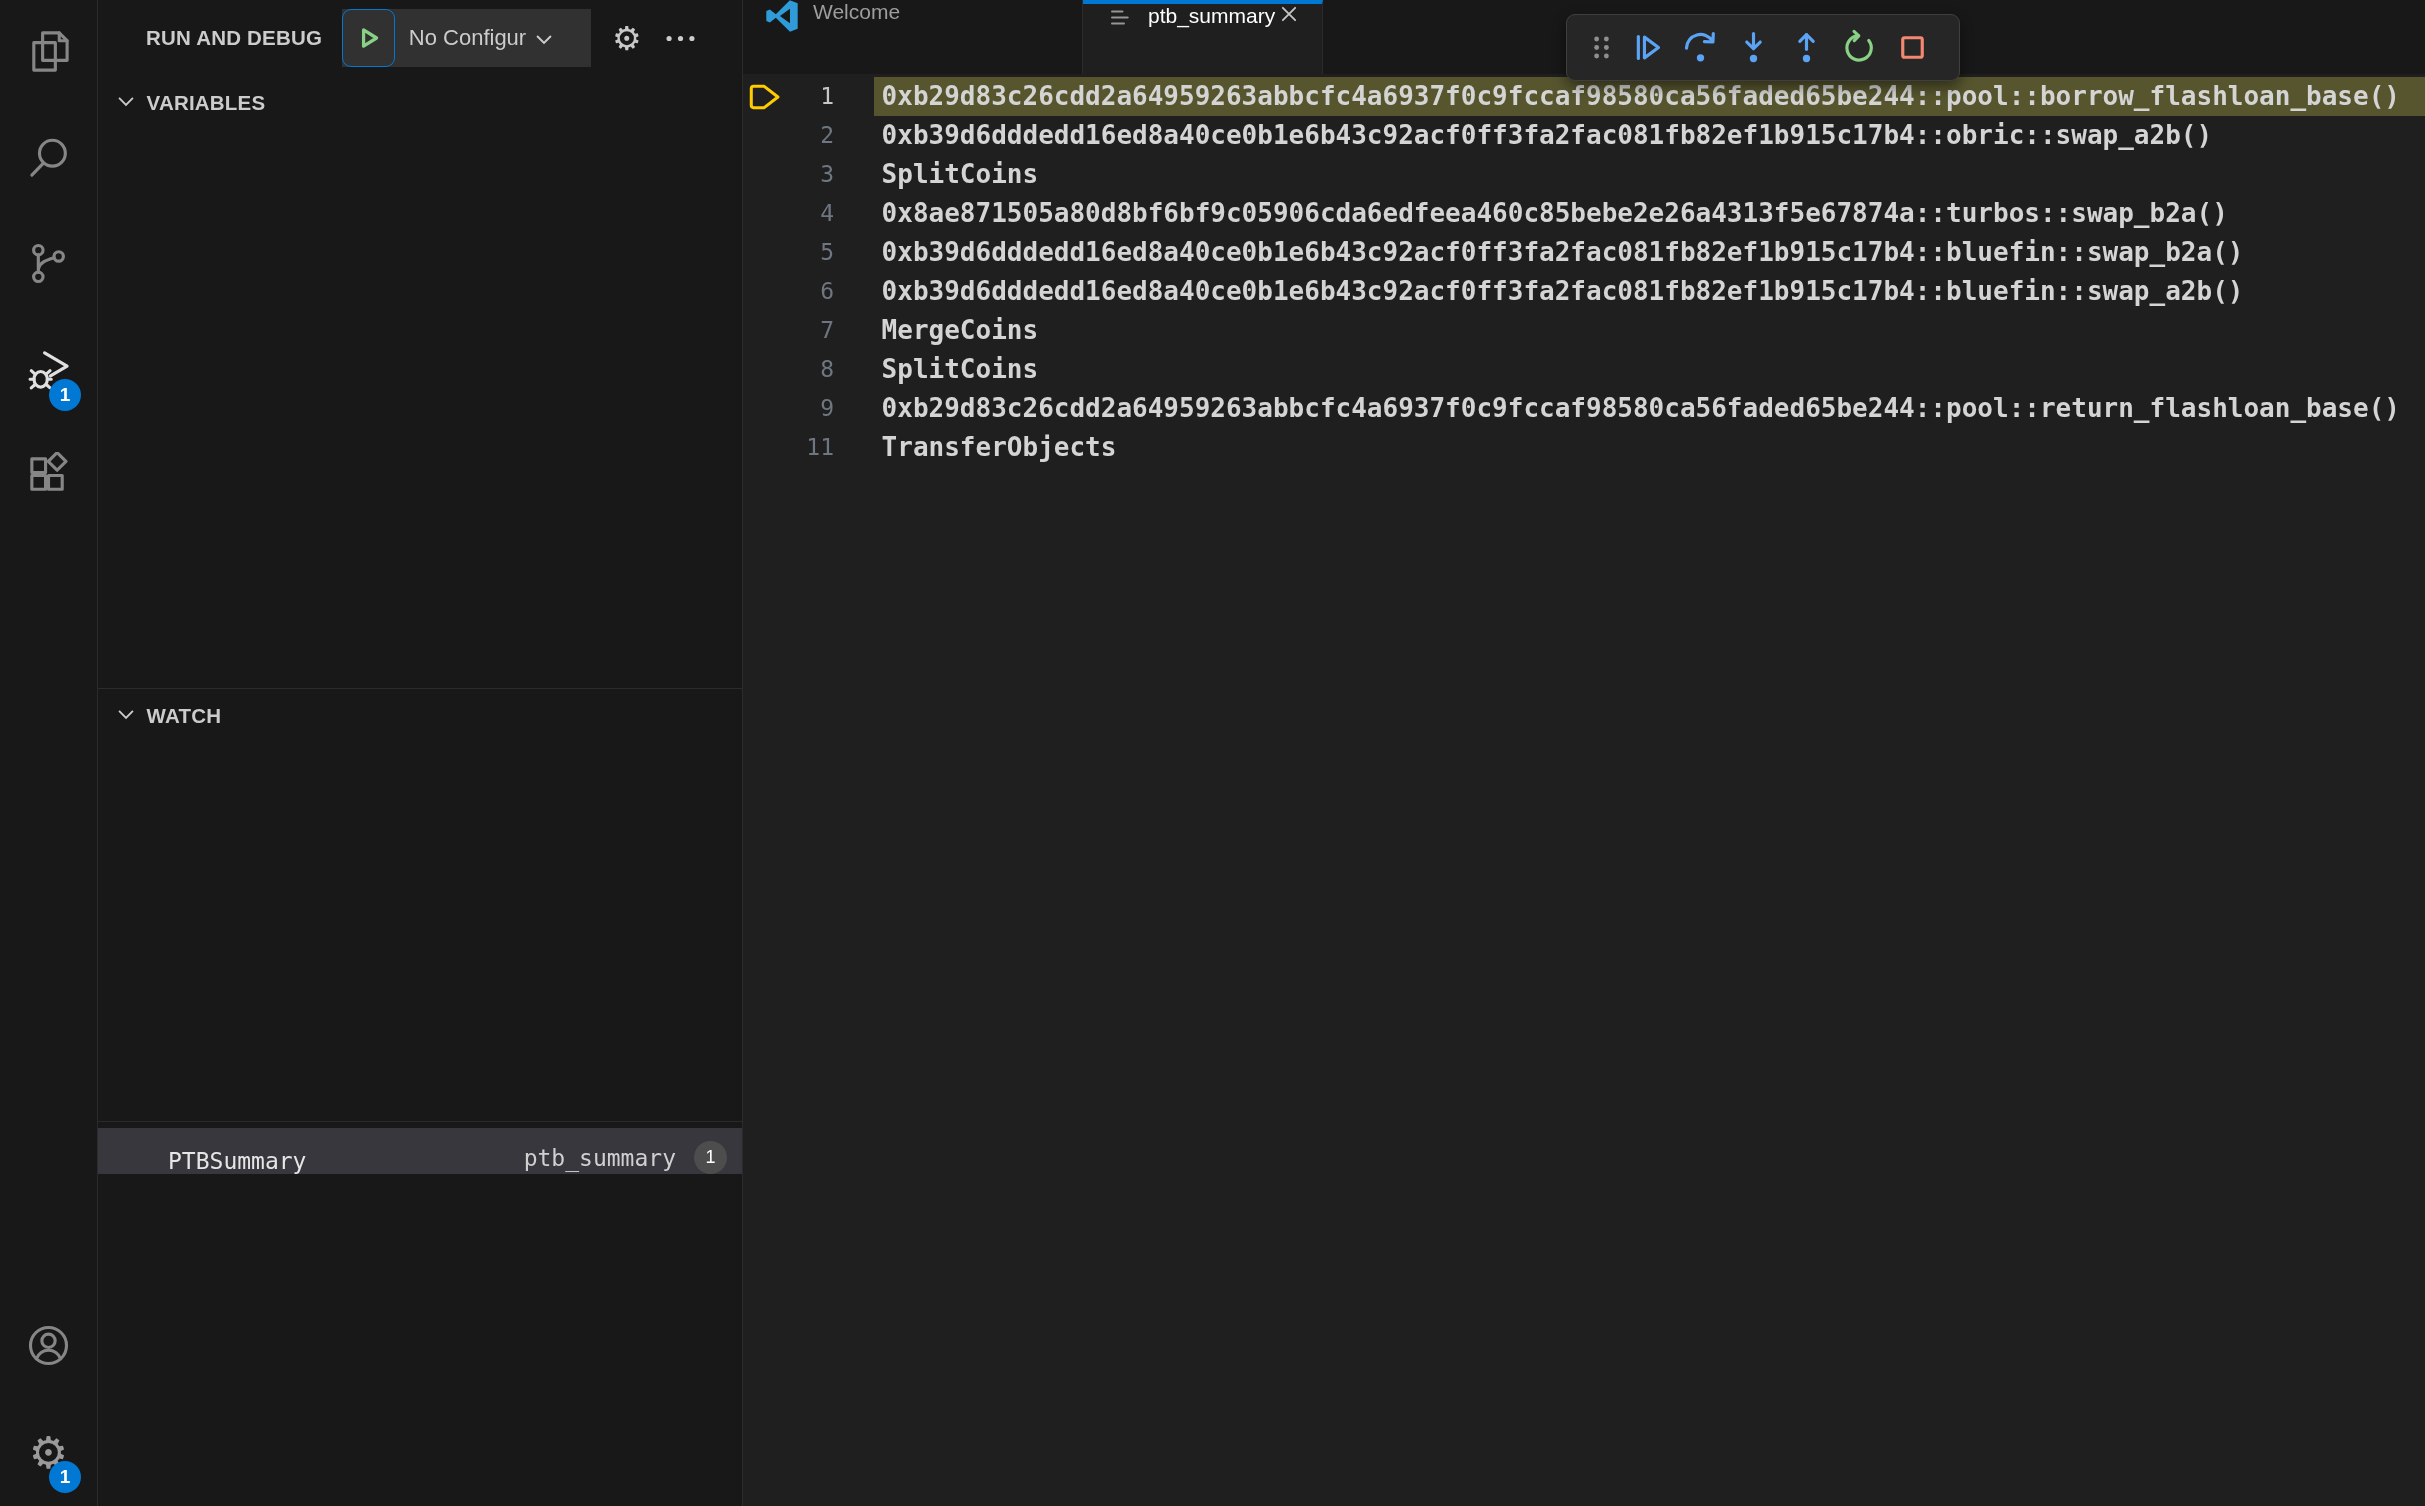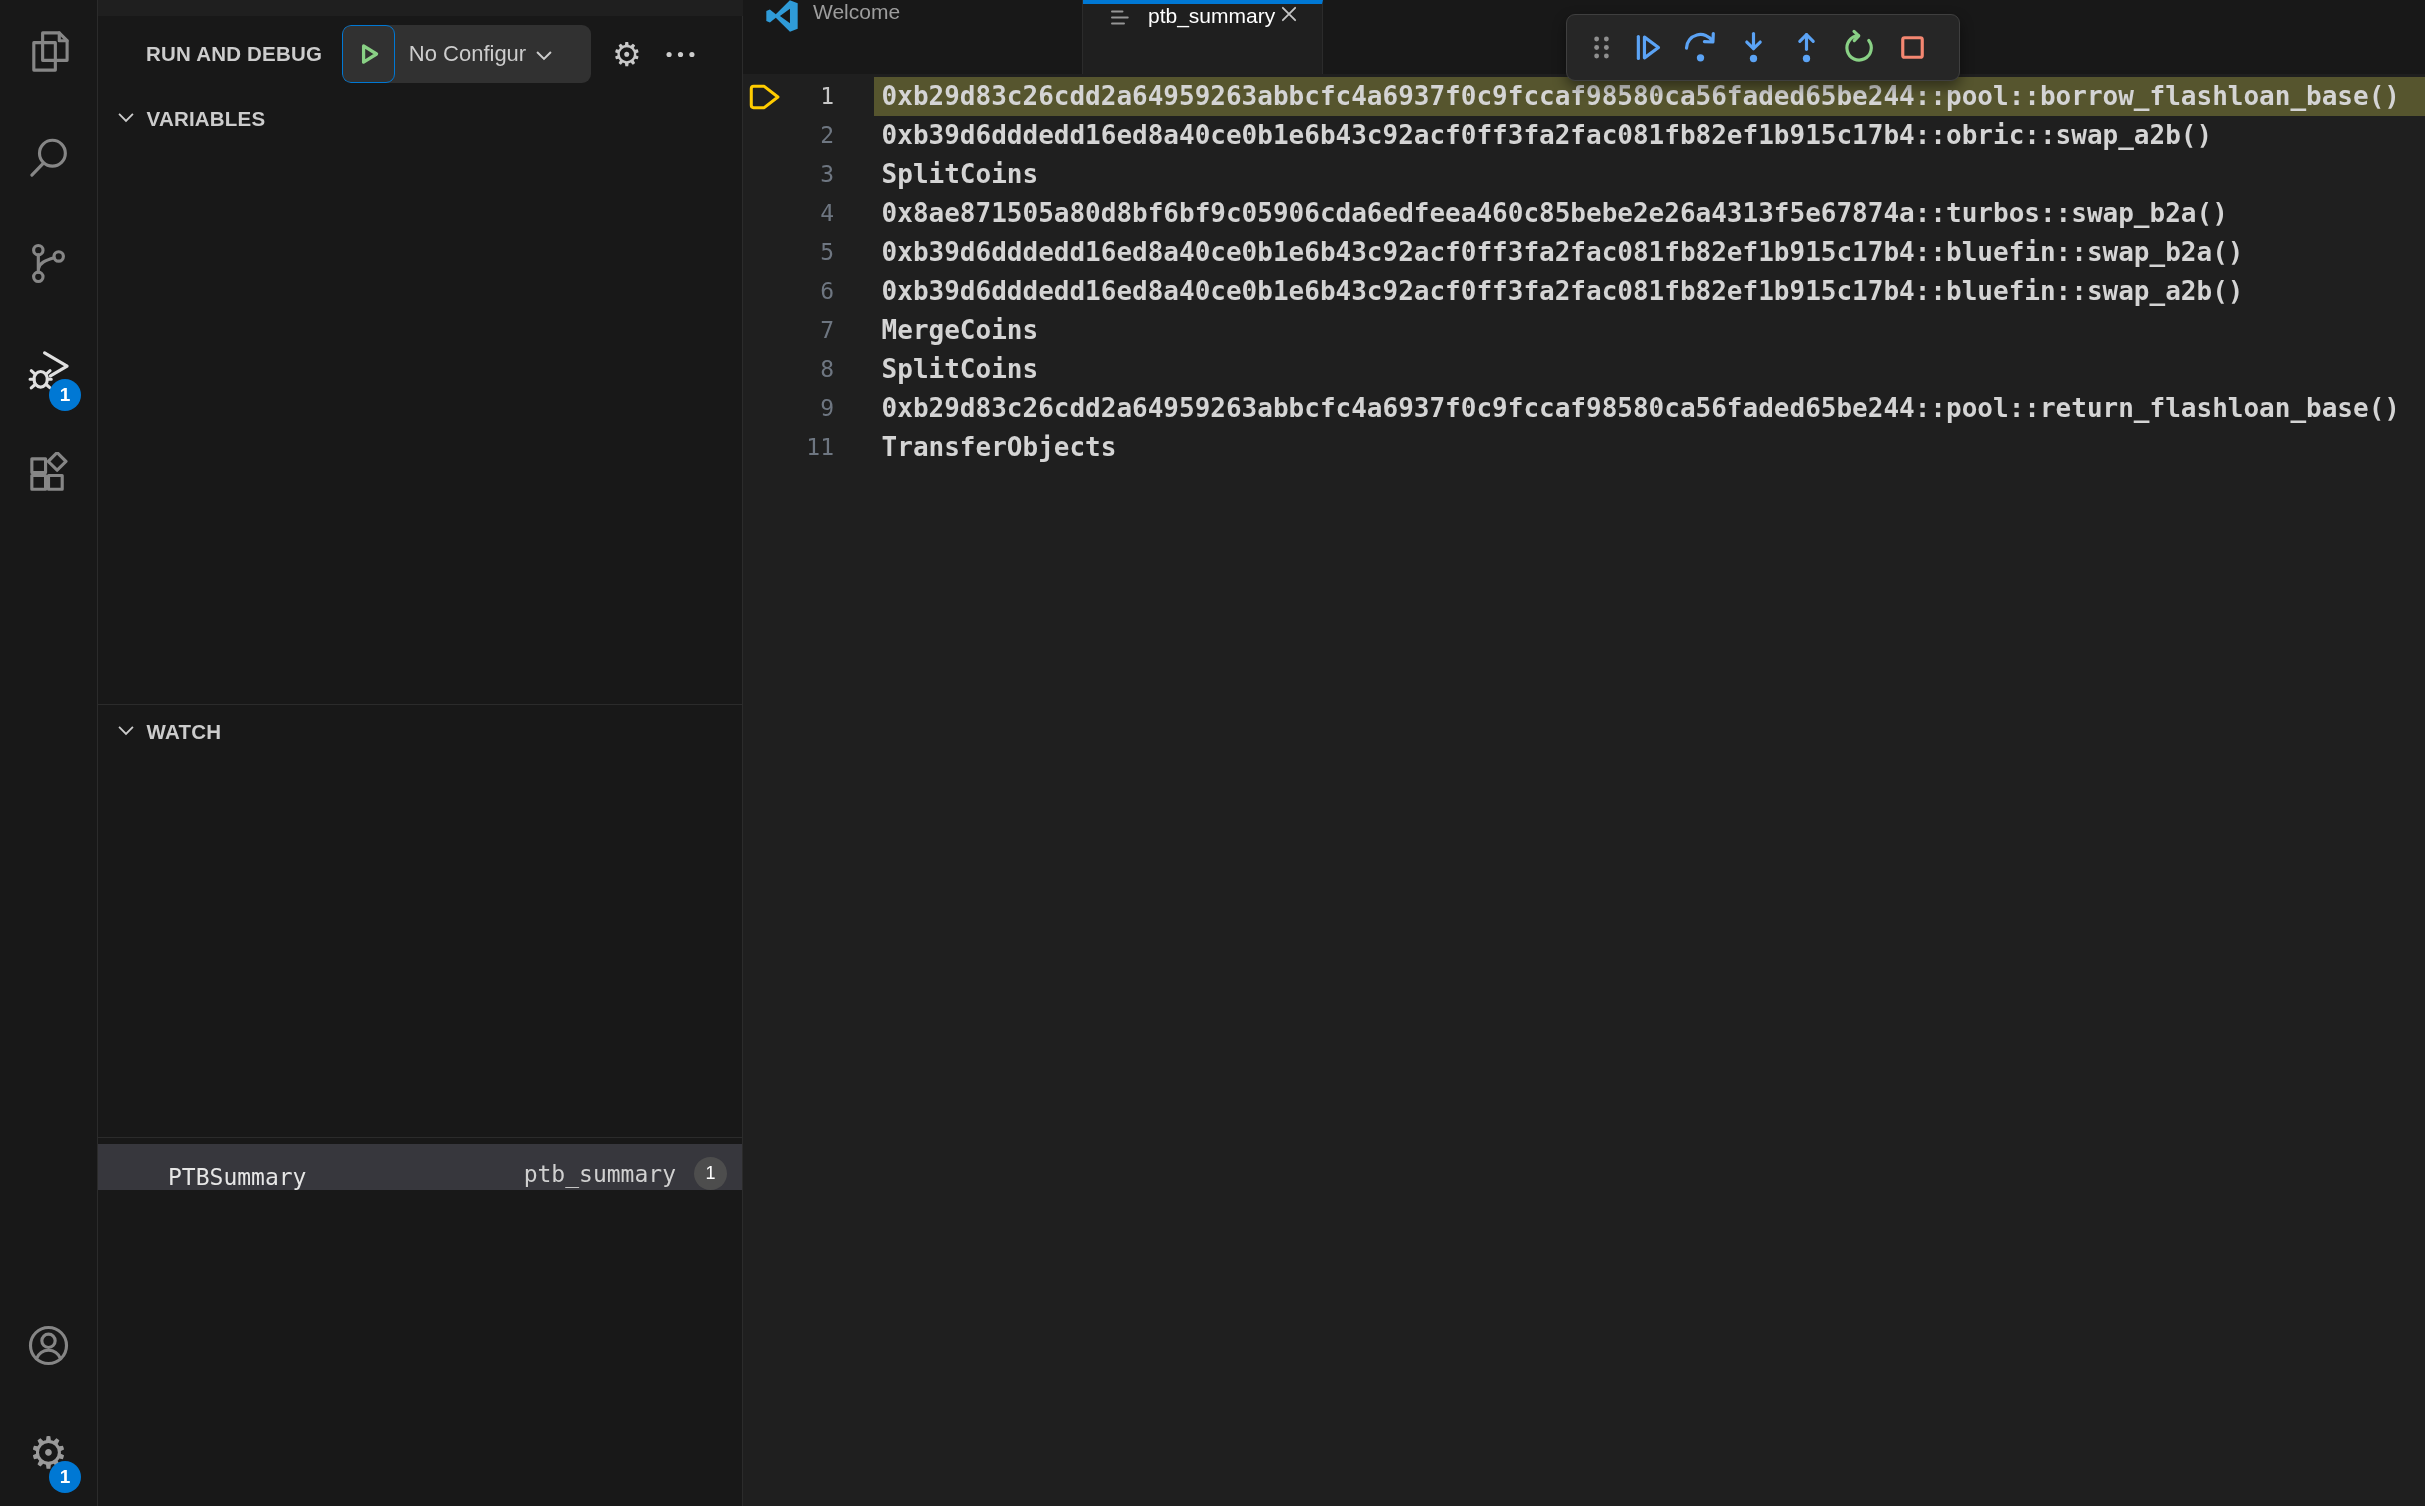--- a/index.html
+++ b/index.html
@@ -15,24 +15,24 @@
                  stroke-linecap:round; stroke-linejoin:round; }
   .ab-item.active svg { stroke:#e0e0e0; }
   .ab-spacer { flex:1; }
   .ab-badge { position:absolute; left:49px; top:61px; min-width:32px; height:32px; border-radius:16px;
               background:#0078d4; color:#fff; font-size:19px; font-weight:bold;
               display:flex; align-items:center; justify-content:center; }
   .gear-glyph { font-size:44px; color:#9a9a9a; line-height:1; font-family:"DejaVu Sans", sans-serif; }
 
   
   .sidebar { width:645px; background:#181818; border-right:0.8px solid #2b2b2b;
-             flex-shrink:0; display:flex; flex-direction:column; overflow:hidden;margin-top:16px; }
+             flex-shrink:0; display:flex; flex-direction:column; overflow:hidden; }
   .sb-titlebar { height:76px; display:flex; align-items:center; padding-left:48px; flex-shrink:0; }
   .sb-title { color:#cccccc; font-size:20.5px; font-weight:bold; letter-spacing:0.2px; white-space:nowrap; }
-  .cfg-dropdown { margin-left:20px; width:249px; height:58px; background:#313131; border-radius:9px;
+  .cfg-dropdown { margin-left:20px; width:249px; height:58px; background:#313131; border-radius:0;
                   display:flex; align-items:center; cursor:pointer; overflow:hidden; }
   .cfg-play { width:53px; height:58px; border:1.5px solid #0078d4; border-radius:9px;
               display:flex; align-items:center; justify-content:center; flex-shrink:0; background:#313131; }
   .cfg-play svg { width:26px; height:26px; fill:none; stroke:#89d185; stroke-width:3; stroke-linejoin:round; }
   .cfg-label { color:#cccccc; font-size:22px; margin-left:13.7px; white-space:nowrap; overflow:hidden; }
   .cfg-chevron svg { width:20px; height:20px; stroke:#cccccc; stroke-width:2.6; fill:none; margin:4.6px 0 0 7.6px; }
   .sb-action { margin-left:21px; cursor:pointer; display:flex; align-items:center; }
   .sb-gear { font-size:33px; color:#c8c8c8; line-height:1; font-family:"DejaVu Sans", sans-serif; }
   .sb-dots svg { width:35px; height:35px; fill:#cccccc; }
 

